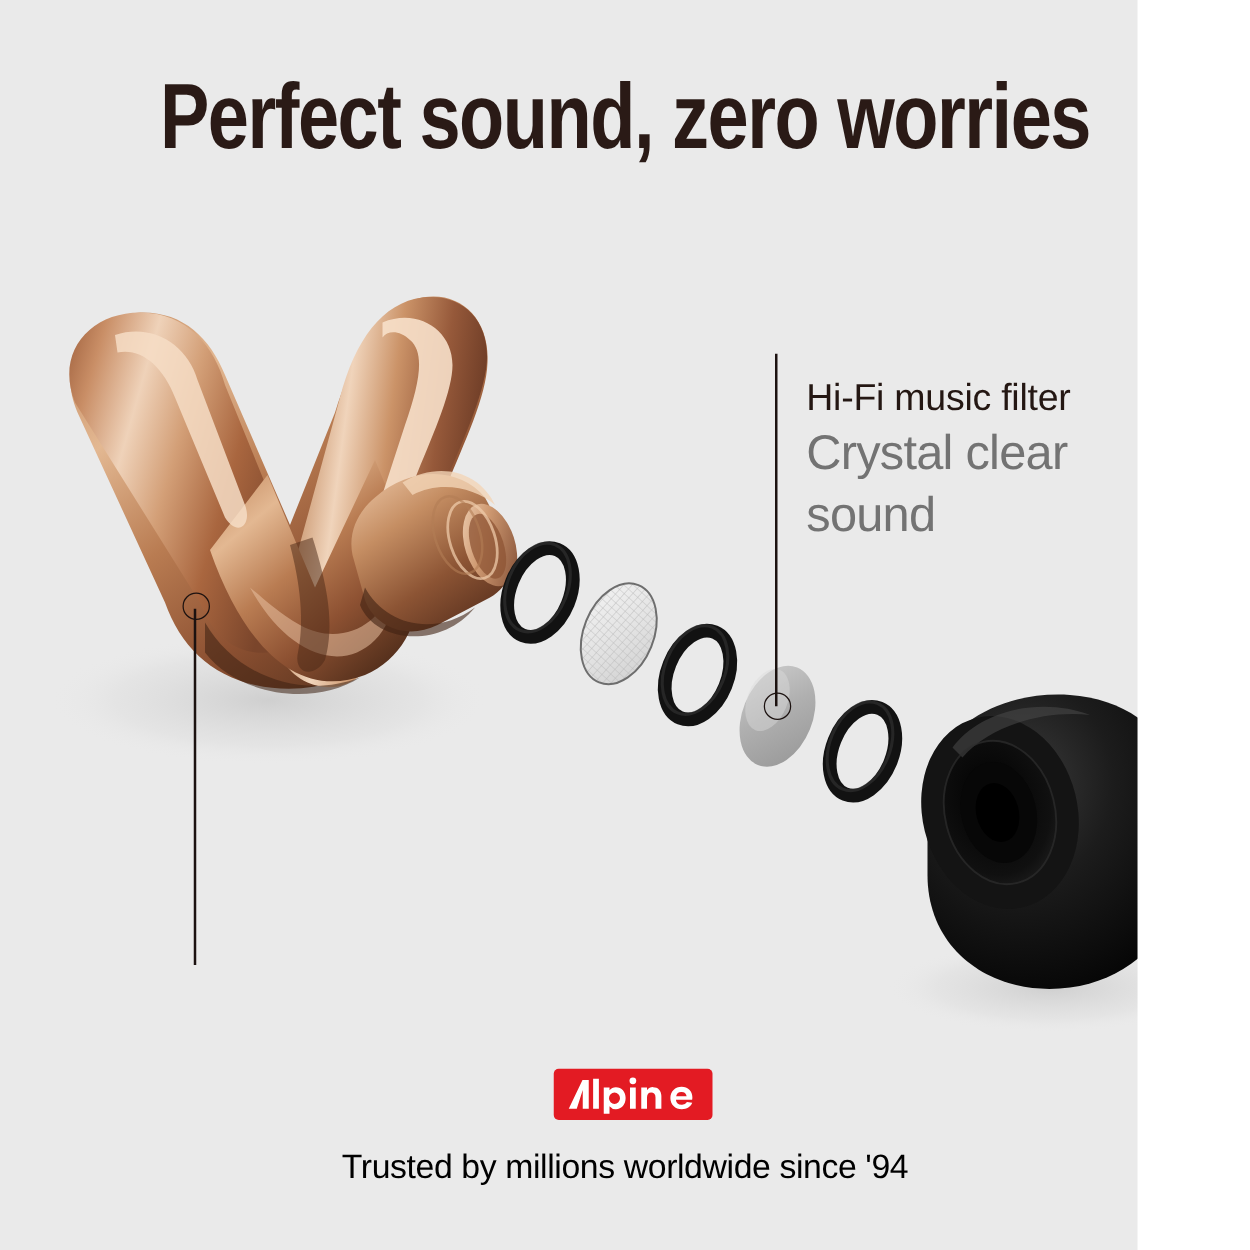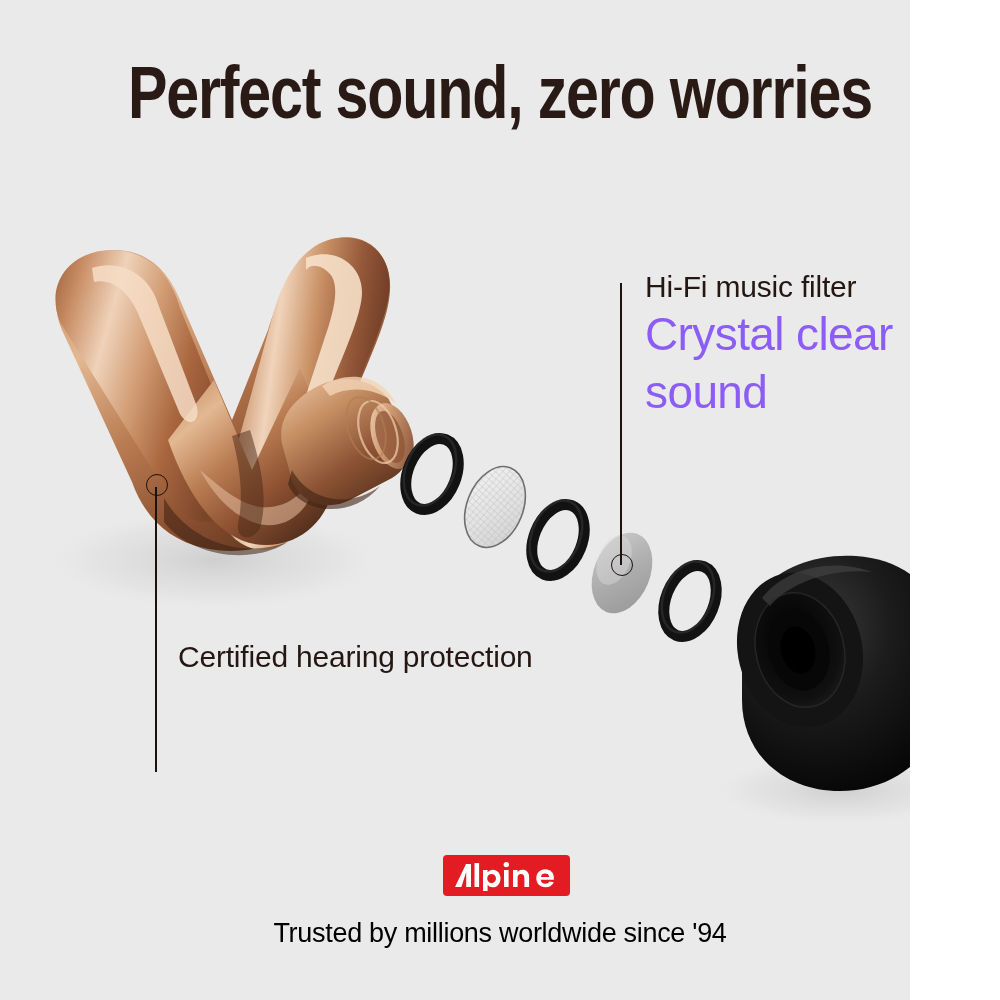--- a/index.html
+++ b/index.html
@@ -40,26 +40,26 @@
     color: #241713;
   }
   .callout .small {
     font-size: 30px;
     line-height: 1.28;
     letter-spacing: -0.2px;
     color: #241713;
     white-space: nowrap;
   }
   .callout .big {
-    font-size: 46px;
+    font-size: 39px;
     line-height: 1.26;
     letter-spacing: -0.6px;
-    color: #8b5cf6;
-  }
-  #callout-right { left: 645px; top: 268px; width: 300px; }
+    color: #737373;
+  }
+  #callout-right { left: 645px; top: 300px; width: 300px; }
   #callout-left  { left: 178px; top: 638px; width: 330px; }
 
   
   .leader-line {
     position: absolute;
     background: #1c1210;
     width: 1.6px;
   }
   #leader-line-right { left: 620px; top: 283px; height: 282px; }
   #leader-line-left  { left: 155px; top: 487px; height: 285px; }
@@ -327,21 +327,20 @@
 
   <div class="leader-line" id="leader-line-left"></div>
   <div class="leader-dot" id="leader-dot-left"></div>
 
   <div class="callout" id="callout-right">
     <div class="small">Hi-Fi music filter</div>
     <div class="big">Crystal clear sound</div>
   </div>
 
   <div class="callout" id="callout-left">
-    <div class="small">Certified hearing protection</div>
   </div>
 
   <div class="brand-logo">
     <svg width="108" height="30" viewBox="0 0 108 30" xmlns="http://www.w3.org/2000/svg">
 
       <path d="M2 26 L13 3 L18 3 L18 26 L13.2 26 L13.2 11 L8.4 26 Z" fill="#ffffff"></path>
 
       <rect x="21.5" y="2" width="4.6" height="24" fill="#ffffff"></rect>
 
       <path d="M30 9 h4.6 v2.2 a6.6 6.6 0 0 1 5.1 -2.5 c4.7 0 7.8 3.6 7.8 8.7 s-3.1 8.9 -7.8 8.9

